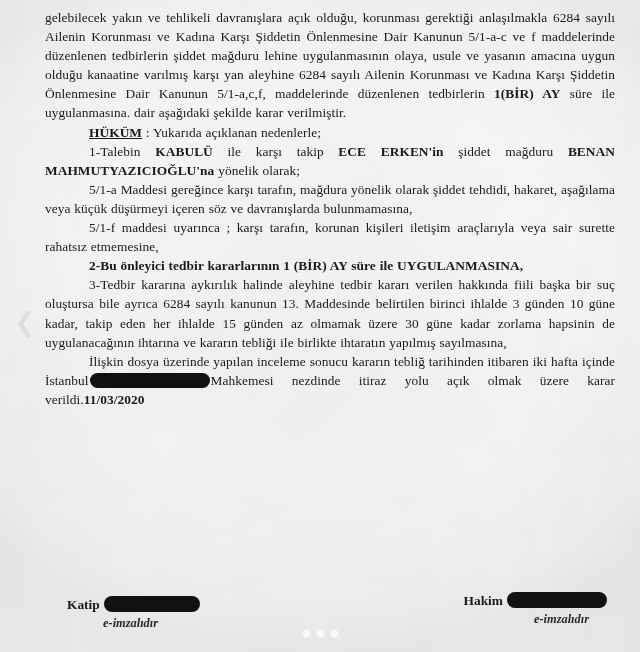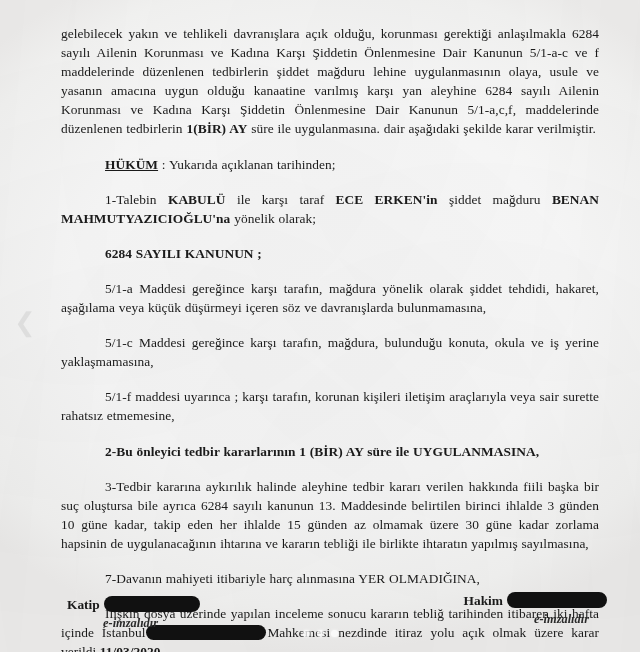--- a/index.html
+++ b/index.html
@@ -46,21 +46,21 @@
     top: 8px;
     width: 570px;
     font-size: 13.4px;
     line-height: 19.1px;
     text-align: justify;
     text-justify: inter-word;
     letter-spacing: .05px;
     word-spacing: .4px;
   }
   #doc-body p {
-    margin: 16px;
+    margin: 0;
     text-align: justify;
     text-align-last: left;
   }
   .indent   { text-indent: 44px; }
   .b  { font-weight: bold; }
   .bu { font-weight: bold; text-decoration: underline; text-underline-offset: 1px; }
 
   
   .redaction {
     display: inline-block;
@@ -142,40 +142,37 @@
 
 <div id="page-clip">
 
   <div id="scan-page"></div>
   <div id="scan-noise"></div>
 
   <div id="doc-body">
 
     <p class="para"><span>gelebilecek yakın ve   tehlikeli davranışlara açık olduğu, korunması gerektiği anlaşılmakla 6284 sayılı Ailenin Korunması ve Kadına Karşı Şiddetin Önlenmesine Dair Kanunun 5/1-a-c ve f maddelerinde düzenlenen tedbirlerin şiddet mağduru lehine uygulanmasının olaya, usule ve yasanın amacına uygun olduğu kanaatine varılmış karşı yan aleyhine 6284 sayılı Ailenin Korunması ve Kadına Karşı Şiddetin Önlenmesine Dair Kanunun 5/1-a,c,f, maddelerinde düzenlenen tedbirlerin </span><span class="b">1(BİR) AY</span><span> süre ile uygulanmasına. dair aşağıdaki şekilde karar verilmiştir.</span></p>
 
-    <p class="para indent"><span class="bu">HÜKÜM</span><span> : Yukarıda açıklanan tarihinden;</span></p>
-
-    <p class="para indent"><span>1-Talebin </span><span class="b">KABULÜ</span><span> ile karşı taraf </span><span class="b">ECE ERKEN'in</span><span> şiddet mağduru </span><span class="b">BENAN MAHMUTYAZICIOĞLU'na</span><span> yönelik olarak;</span></p>
-
-    <p class="para indent b">6284 SAYILI KANUNUN ;</p>
+    <p class="para indent"><span class="bu">HÜKÜM</span><span> : Yukarıda açıklanan nedenlerle;</span></p>
+
+    <p class="para indent"><span>1-Talebin </span><span class="b">KABULÜ</span><span> ile karşı takip </span><span class="b">ECE ERKEN'in</span><span> şiddet mağduru </span><span class="b">BENAN MAHMUTYAZICIOĞLU'na</span><span> yönelik olarak;</span></p>
+
 
     <p class="para indent">5/1-a Maddesi gereğince karşı tarafın, mağdura yönelik olarak şiddet tehdidi, hakaret, aşağılama veya küçük düşürmeyi içeren söz ve davranışlarda bulunmamasına,</p>
 
-    <p class="para indent">5/1-c Maddesi gereğince karşı tarafın, mağdura, bulunduğu konuta, okula ve iş yerine yaklaşmamasına,</p>
 
     <p class="para indent">5/1-f maddesi uyarınca ; karşı tarafın, korunan kişileri iletişim araçlarıyla veya sair surette rahatsız etmemesine,</p>
 
     <p class="para indent"><span class="b">2-Bu önleyici tedbir  kararlarının  </span><span class="b">1 (BİR) AY süre ile UYGULANMASINA,</span></p>
 
     <p class="para indent">3-Tedbir kararına aykırılık halinde aleyhine tedbir kararı verilen  hakkında fiili başka bir suç oluştursa  bile ayrıca 6284 sayılı kanunun 13. Maddesinde belirtilen birinci ihlalde 3 günden 10 güne kadar, takip eden her ihlalde 15 günden az olmamak üzere 30 güne kadar zorlama hapsinin de uygulanacağının ihtarına ve kararın tebliği ile birlikte ihtaratın yapılmış sayılmasına,</p>
 
 
 
 
-    <p class="para indent">7-Davanın mahiyeti itibariyle harç alınmasına YER OLMADIĞINA,</p>
 
     <p class="para indent"><span>İlişkin dosya üzerinde  yapılan inceleme sonucu kararın tebliğ tarihinden itibaren iki hafta içinde İstanbul</span><span class="redaction inline-bar"></span><span>Mahkemesi nezdinde itiraz yolu açık olmak üzere karar verildi.</span><span class="b">11/03/2020</span></p>
 
   </div>
 
   <div id="signature-block">
 
     <div class="sig" id="sig-katip">
       <span>Katip</span><span class="redaction"></span>
       <span class="sig-sub">e-imzalıdır</span>

